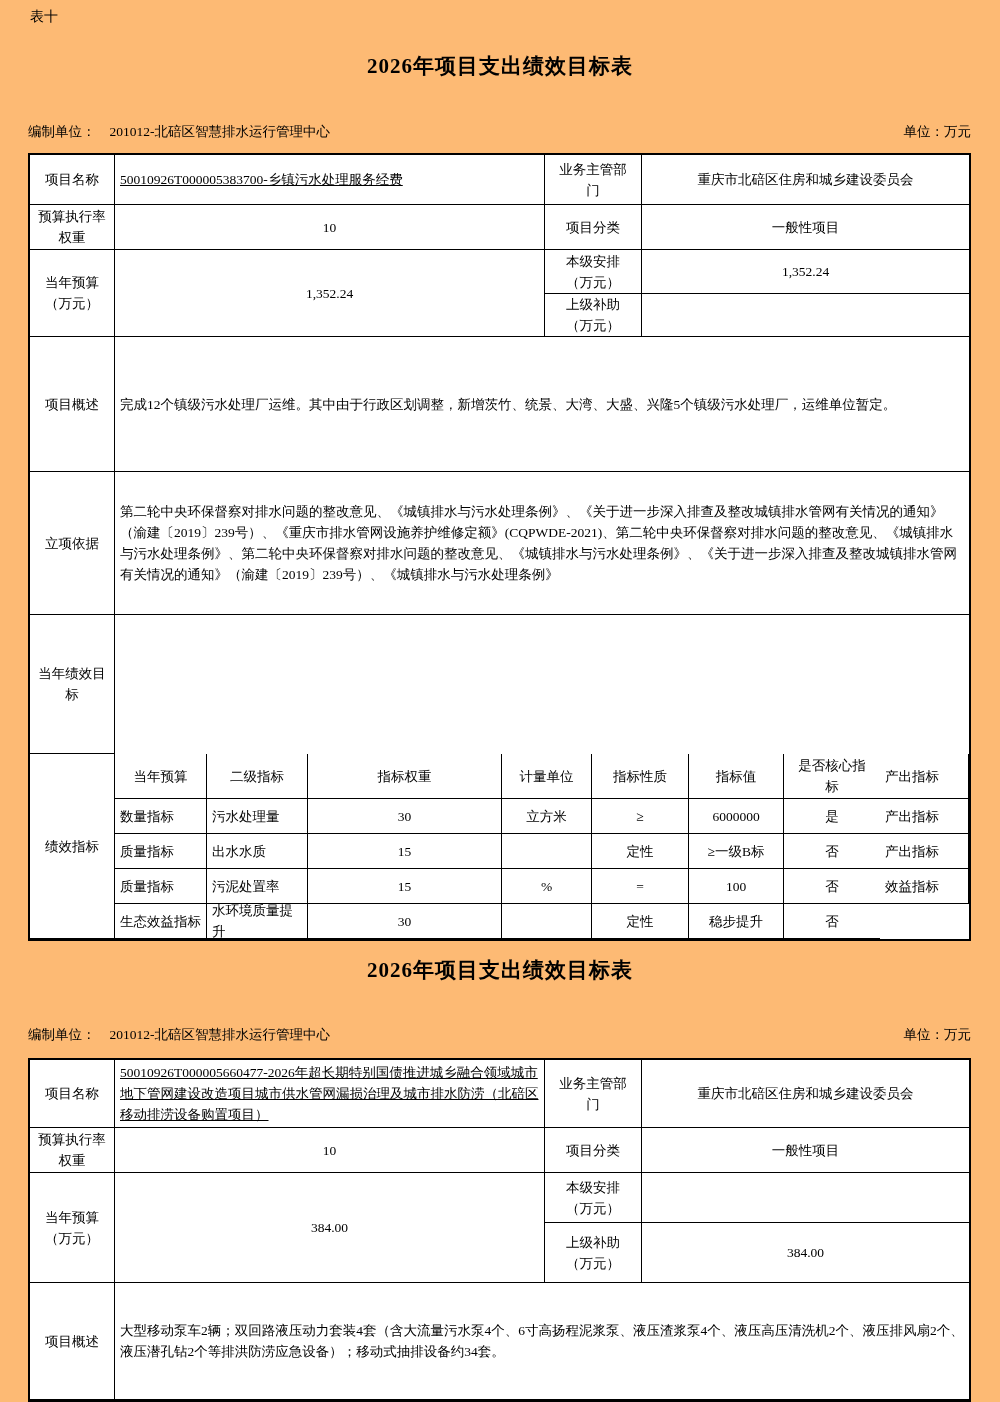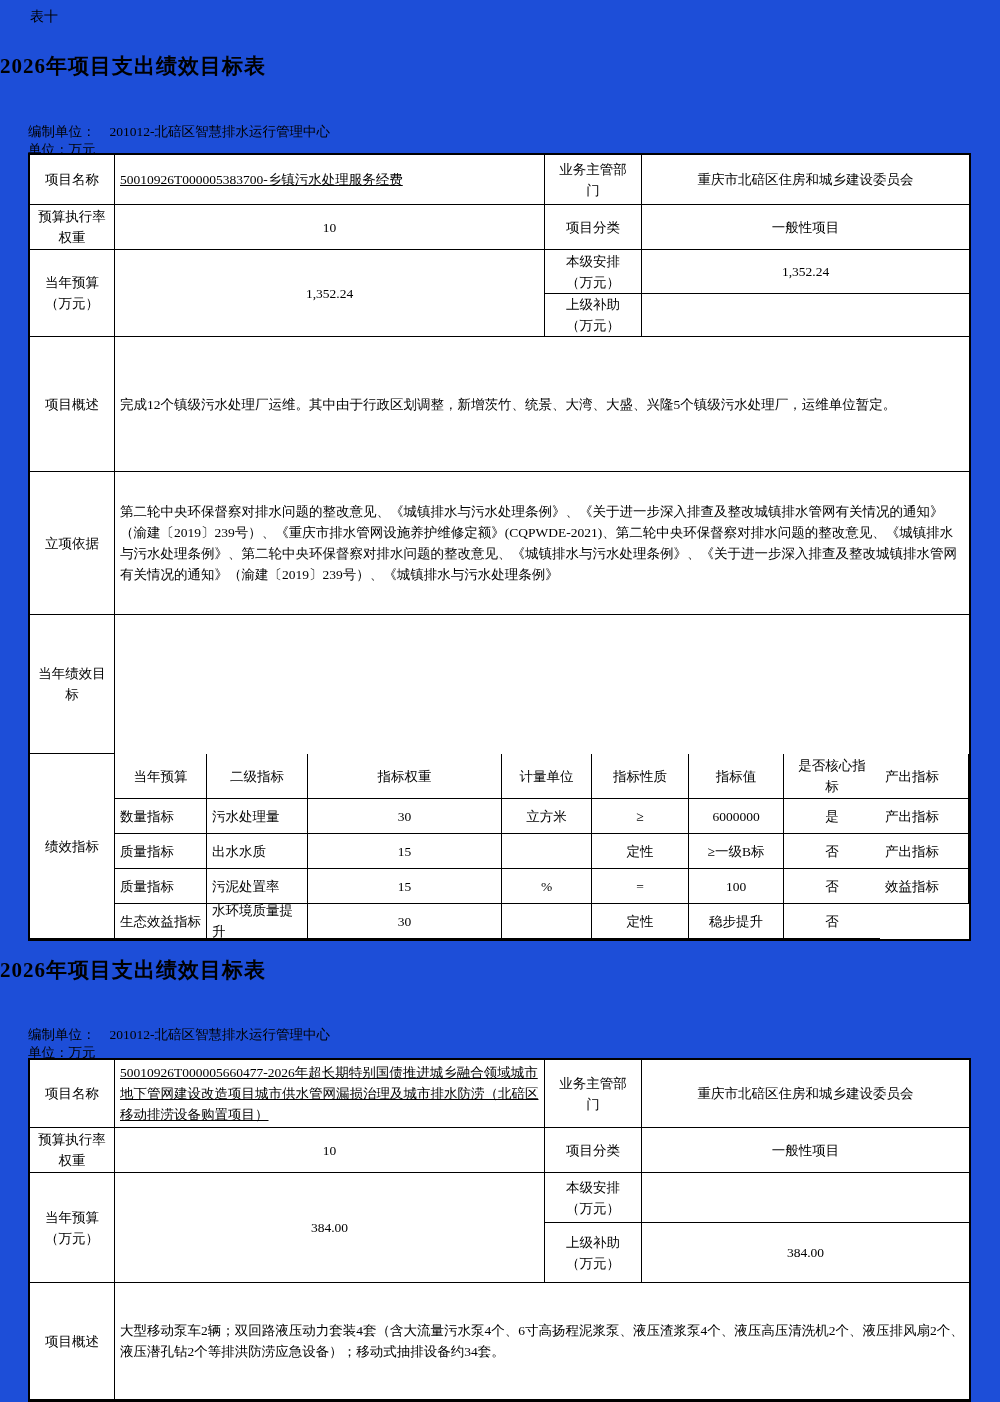--- a/index.html
+++ b/index.html
@@ -1,21 +1,21 @@
 <!DOCTYPE html>
 <html><head>
 <meta charset="utf-8">
 <style>
   html,body{margin:0;padding:0;background:#fff;}
-  .page{position:relative;width:1000px;height:1402px;background:#1d4ed8;overflow:hidden;
+  .page{position:relative;width:1000px;height:1402px;background:#fdba74;overflow:hidden;
         font-family:"Liberation Serif","DejaVu Serif",serif;color:#000;}
   .corner{position:absolute;left:30px;top:8px;font-size:14px;}
-  .sheet-title{position:absolute;left:0;width:100%;text-align:left;font-weight:bold;font-size:21px;letter-spacing:1px;}
+  .sheet-title{position:absolute;left:0;width:100%;text-align:center;font-weight:bold;font-size:21px;letter-spacing:1px;}
   #title1{top:52px;} #title2{top:956px;}
-  .meta{position:absolute;left:28px;width:943px;display:flex;justify-content:space-between;font-size:13.5px;flex-direction:column;}
+  .meta{position:absolute;left:28px;width:943px;display:flex;justify-content:space-between;font-size:13.5px;}
   #meta1{top:123px;} #meta2{top:1026px;}
   .meta .org-value{margin-left:14px;}
   .tbl{position:absolute;left:28px;width:943px;border:2px solid #000;box-sizing:border-box;background:#fff;}
   #tbl1{top:153px;} #tbl2{top:1058px;}
   .band{display:grid;}
   .b1{grid-template-columns:85px 430px 97px 1fr;}
   #tbl1 .b1{grid-template-rows:50px 45px 44px 43px;}
   #tbl2 .b1{grid-template-rows:68px 45px 50px 60px;}
   .b2{grid-template-columns:85px 1fr;}
   #tbl1 .b2{grid-template-rows:135px 143px 139px;}

